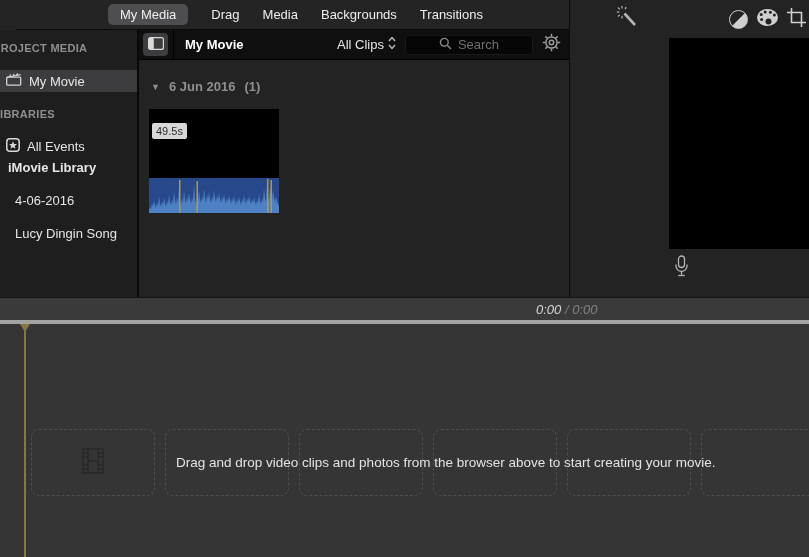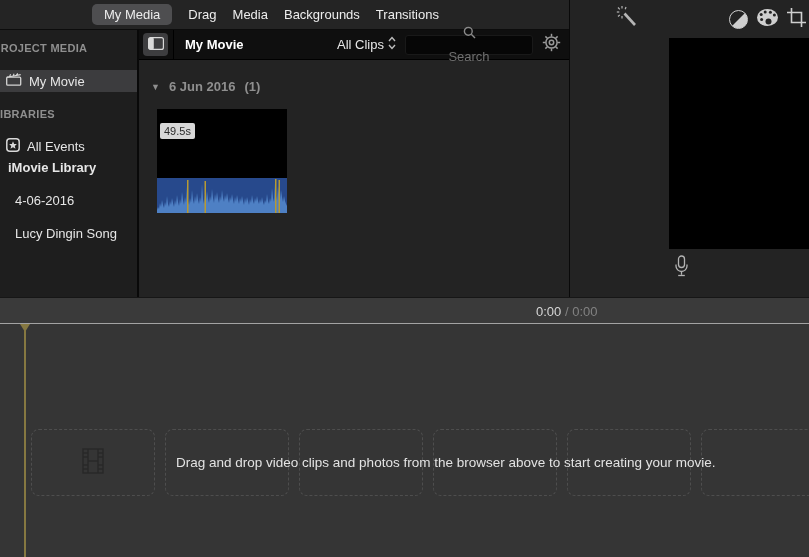--- a/index.html
+++ b/index.html
@@ -5,21 +5,21 @@
   * { margin:0; padding:0; box-sizing:border-box; }
   html,body { width:809px; height:557px; overflow:hidden; background:#232323; }
   .app { position:relative; width:809px; height:557px; background:#232323;
          font-family:"Liberation Sans", sans-serif; -webkit-font-smoothing:antialiased; }
 
   
   .top { position:absolute; top:0; left:0; width:809px; height:297px; display:flex; }
   .left-pane { width:570px; border-right:1px solid #090909; display:flex; flex-direction:column; }
 
   .tabbar { height:30px; flex:0 0 30px; background:#242424; border-bottom:1px solid #0c0c0c;
-            display:flex; align-items:center; gap:16px; padding-left:92px; }
+            display:flex; align-items:center; gap:23px; padding-left:92px;margin-left:16px; }
   .tab { font-size:13px; color:#ededed; white-space:nowrap; cursor:default; }
   .tab.selected { background:#4e4e50; border-radius:5px; padding:3px 12px; }
 
   .left-body { flex:1; display:flex; min-height:0; }
 
   .sidebar { width:139px; background:#1e1e1e; border-right:2px solid #090909;
              padding-top:8px; overflow:hidden; }
   .side-header { font-size:11px; font-weight:bold; color:#8f8f8f; letter-spacing:.3px;
                  white-space:nowrap; margin:4px 0 6px -7px; }
   .side-row { height:21px; display:flex; align-items:center; gap:7px; font-size:13px;
@@ -33,43 +33,43 @@
   .browser-header { height:30px; flex:0 0 30px; background:#0f0f0f; border-bottom:1px solid #000;
                     display:flex; align-items:center; padding:0 8px 0 4px; }
   .toggle-btn { width:25px; height:23px; background:#3d3d3f; border-radius:4px;
                 display:flex; align-items:center; justify-content:center; margin-right:5px; }
   .hdr-sep { width:1px; align-self:stretch; background:#000; margin-right:11px; }
   .browser-title { font-size:13px; font-weight:bold; color:#ffffff; }
   .hdr-spacer { flex:1; }
   .filter { display:flex; align-items:center; gap:4px; font-size:13px; color:#e8e8e8; margin-right:9px; }
   .search-field { width:128px; height:20px; background:#060606; border:1px solid #191919;
                   border-radius:3px; display:flex; align-items:center; justify-content:center;
-                  gap:6px; margin-right:9px;flex-direction:column; }
+                  gap:6px; margin-right:9px; }
   .search-ph { font-size:13px; color:#6f6f6f; }
 
   .browser-content { flex:1; padding:8px 10px; position:relative; }
   .group-header { display:flex; align-items:center; gap:9px; font-size:13px; font-weight:bold;
                   color:#8f8f8f; margin:11px 0 15px 2px; }
   .disclosure { font-size:9px; color:#8f8f8f; }
-  .clip { width:130px; height:104px; margin-left:8px; position:relative; background:#000; }
+  .clip { width:130px; height:104px; margin-left:0; position:relative; background:#000; }
   .clip-thumb { height:69px; background:#000; }
   .duration-badge { position:absolute; left:3px; top:14px; background:#d8d8d8; color:#2b2b2b;
                     font-size:11px; line-height:14px; padding:1px 4px; border-radius:2px; }
 
   .right-pane { flex:1; position:relative; background:#232323; }
   .wand-btn { position:absolute; left:46px; top:4px; }
   .viewer-icons { position:absolute; top:8px; right:3px; display:flex; align-items:center; gap:8px; }
   .contrast-circle { width:19px; height:19px; border:1.5px solid #cfcfcf; border-radius:50%;
                      background:linear-gradient(135deg, transparent 49%, #cfcfcf 51%); }
   .viewer-black { position:absolute; left:99px; top:38px; right:0; height:211px; background:#000; }
   .mic-btn { position:absolute; left:104px; top:255px; }
 
   
   .time-strip { position:absolute; top:297px; left:0; width:809px; height:27px; background:#3a3a3a;
-                border-top:1px solid #161616; border-bottom:1px solid #a3a3a3; }
+                border-top:1px solid #161616; border-bottom:4px solid #a3a3a3;font-style:italic; }
   .time-display { position:absolute; left:536px; top:50%; transform:translateY(-50%);
                   font-size:13px; white-space:nowrap; }
   .time-current { color:#d6d6d6; }
   .time-sep, .time-total { color:#828282; }
 
   
   .timeline { position:absolute; top:324px; left:0; width:809px; height:233px; background:#353535;
               overflow:hidden; }
   .playhead-line { position:absolute; left:24px; top:0; bottom:0; width:2px; background:#867841; }
   .playhead-tri { position:absolute; left:20px; top:0; width:0; height:0;

